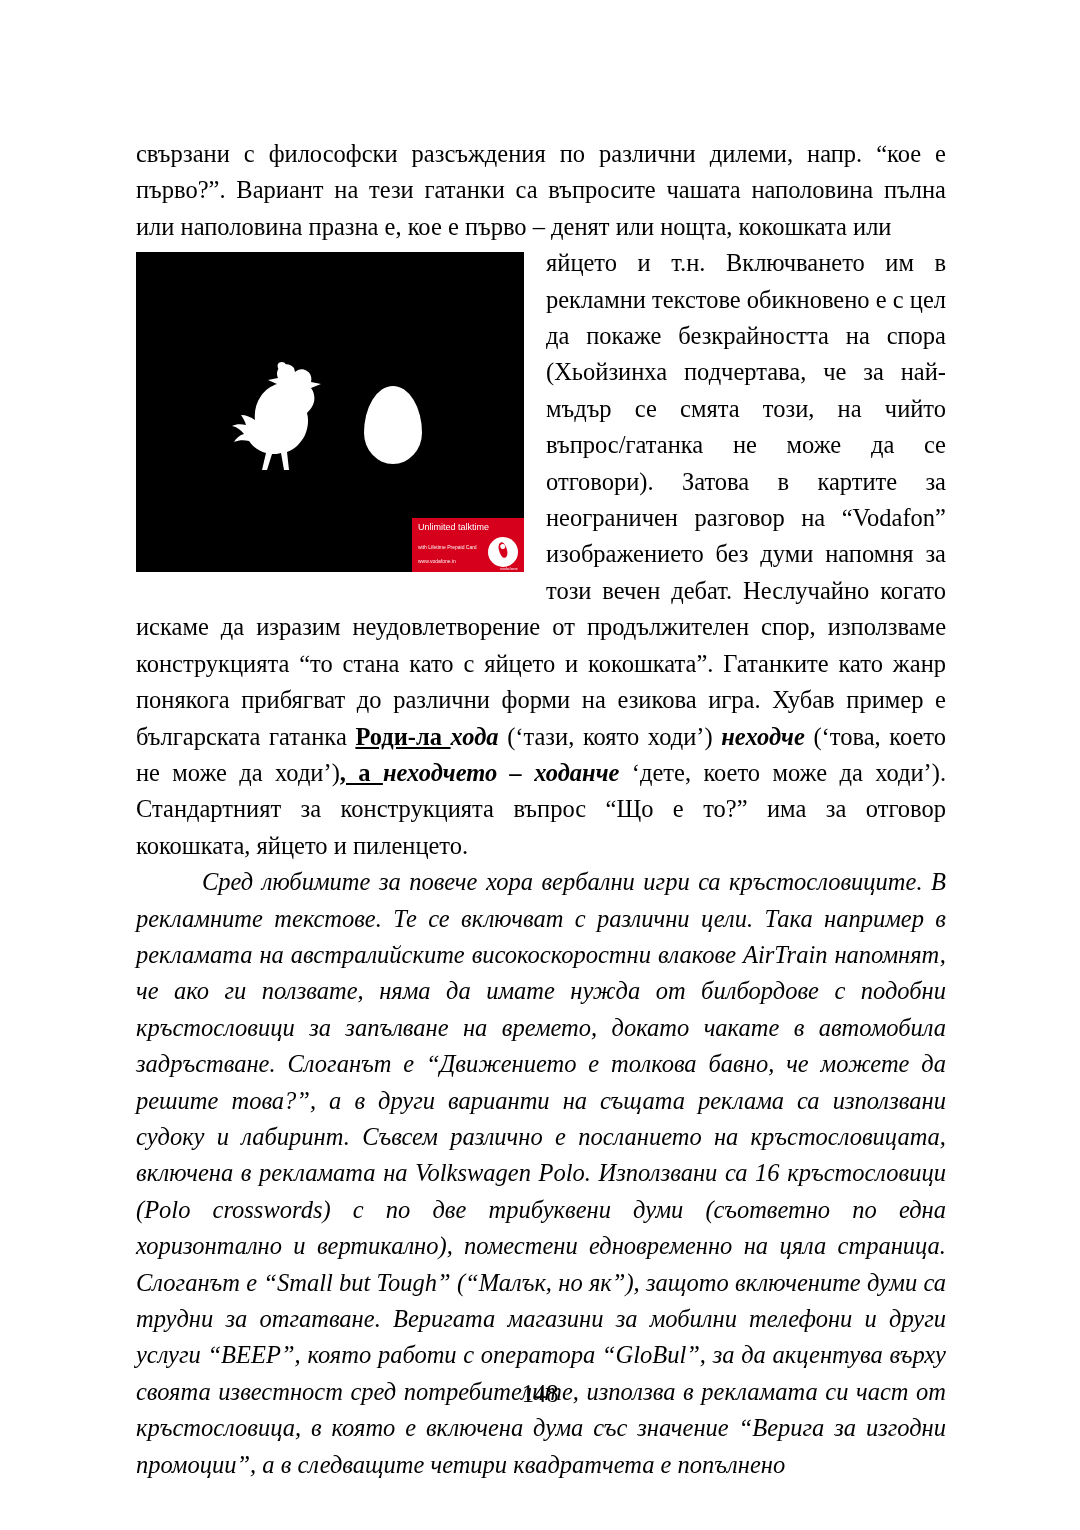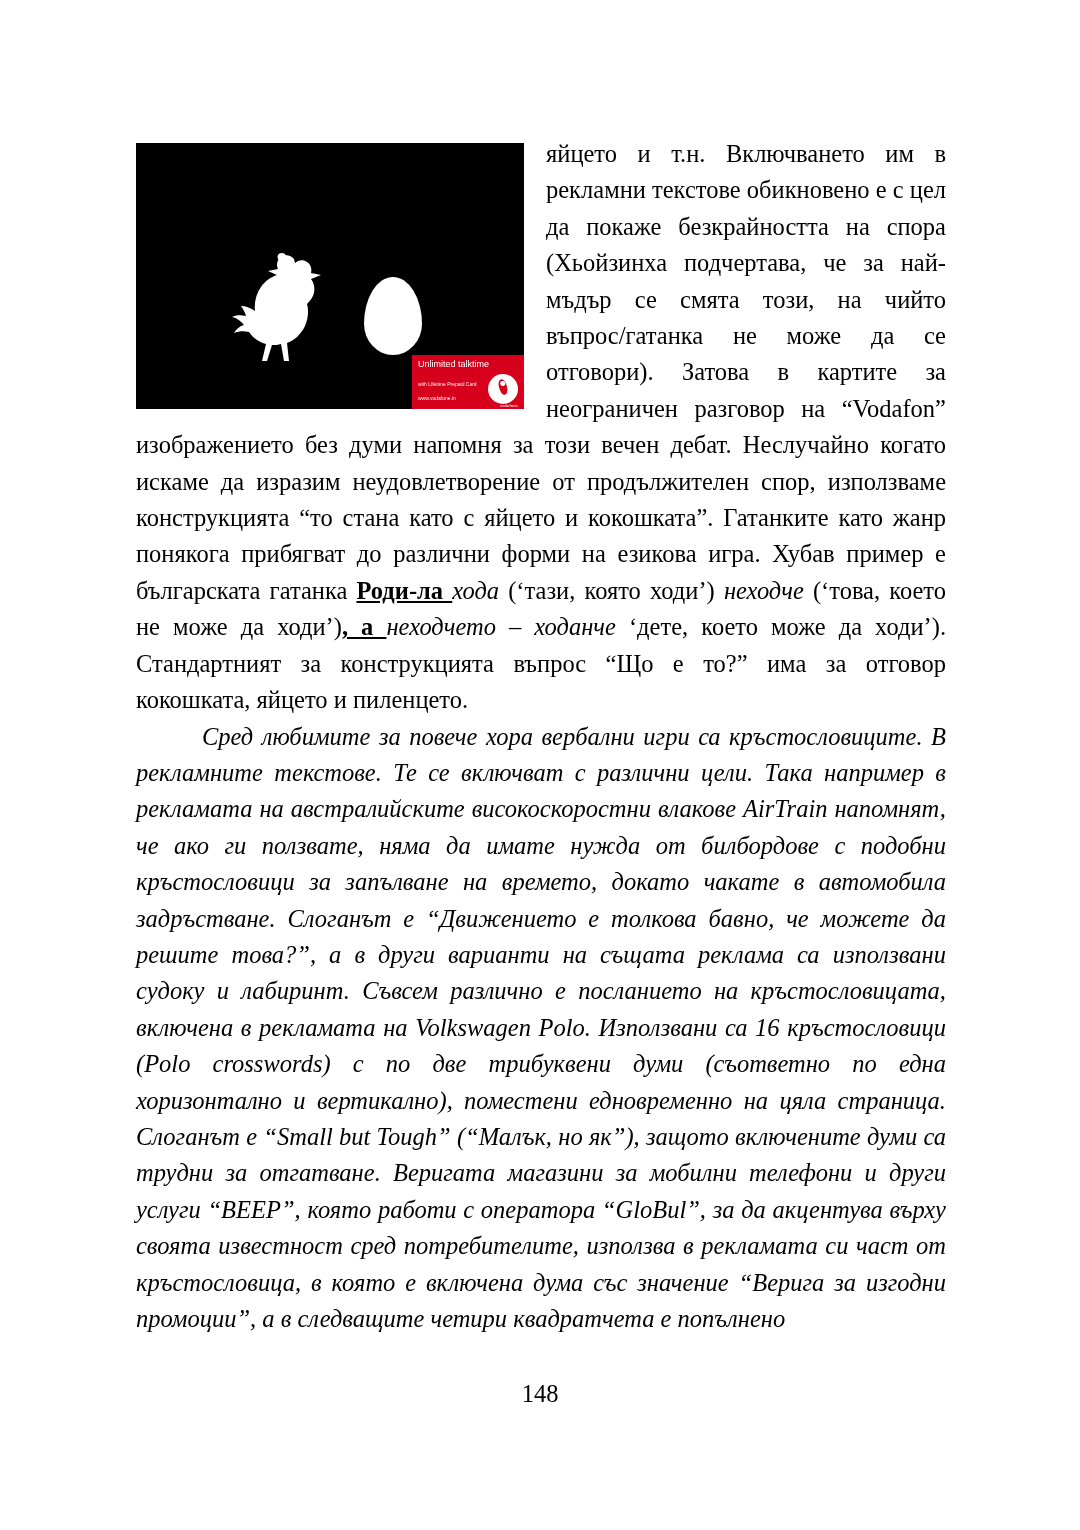--- a/index.html
+++ b/index.html
@@ -31,21 +31,21 @@
     hyphens: manual;
   }
   .indent {
     text-indent: 66px;
     font-style: italic;
   }
   
   .figure {
     float: left;
     width: 388px;
-    height: 266px;
+    height: 320px;
     background: #000000;
     margin: 7px 22px 6px 0;
     position: relative;
   }
   .hen {
     position: absolute;
     left: 96px;
     top: 110px;
     width: 110px;
     height: 112px;
@@ -126,38 +126,39 @@
   .vf-word {
     position: absolute;
     right: 6px;
     bottom: 1px;
     font-size: 4px;
     font-family: "Liberation Sans", sans-serif;
     color: #ffffff;
     letter-spacing: .2px;
   }
   b { font-weight: bold; text-decoration: underline; }
-  .bi { font-weight: normal; font-style: italic; }
+  .bi { font-weight: bold; font-style: italic; }
   .pagenum {
     position: absolute;
     left: 0;
     right: 0;
     top: 1380px;
     text-align: center;
     font-size: 24.5px;
     font-family: "Liberation Serif", serif;
   }
   .clearfix::after { content: ""; display: block; clear: both; }
 </style>
 </head>
 <body>
 
 <div class="page">
   <div class="content clearfix">
 
+    <p>свързани с философски разсъждения по различни дилеми, напр. “кое е първо?”. Вариант на тези гатанки са въпросите чашата наполовина пълна или наполовина празна е, кое е първо – денят или нощта, кокошката или</p>
 
     <div class="figure">
       <svg class="hen" viewBox="0 0 110 112" xmlns="http://www.w3.org/2000/svg">
         <path fill="#ffffff" d="M62 6 c-3 -4 -9 -5 -13 -2 c-4 3 -5 8 -3 12 l-10 2 l9 4 c-6 2 -12 6 -16 12 c-5 7 -7 16 -6 24 c-4 -3 -9 -5 -14 -5 c2 3 4 6 5 10 c-5 -1 -10 -1 -14 1 c5 1 9 4 12 8 c-4 1 -8 4 -10 8 c5 -2 10 -2 15 -1 c4 6 10 10 17 12 l-4 17 l5 0 l5 -16 c3 0 6 0 9 -1 l3 17 l5 0 l-2 -18 c8 -3 14 -9 18 -17 c3 -7 4 -15 2 -22 c3 -3 6 -7 7 -11 c1 -5 0 -10 -3 -14 l10 -4 l-10 -2 c1 -4 0 -9 -4 -11 c-4 -3 -9 -2 -12 1 z"></path>
         <path fill="#ffffff" d="M47 8 c-3 -5 -1 -8 3 -8 c3 0 5 3 4 6 z"></path>
       </svg>
       <div class="egg"></div>
       <div class="adbox">
         <div class="l1">Unlimited
 talktime</div>

